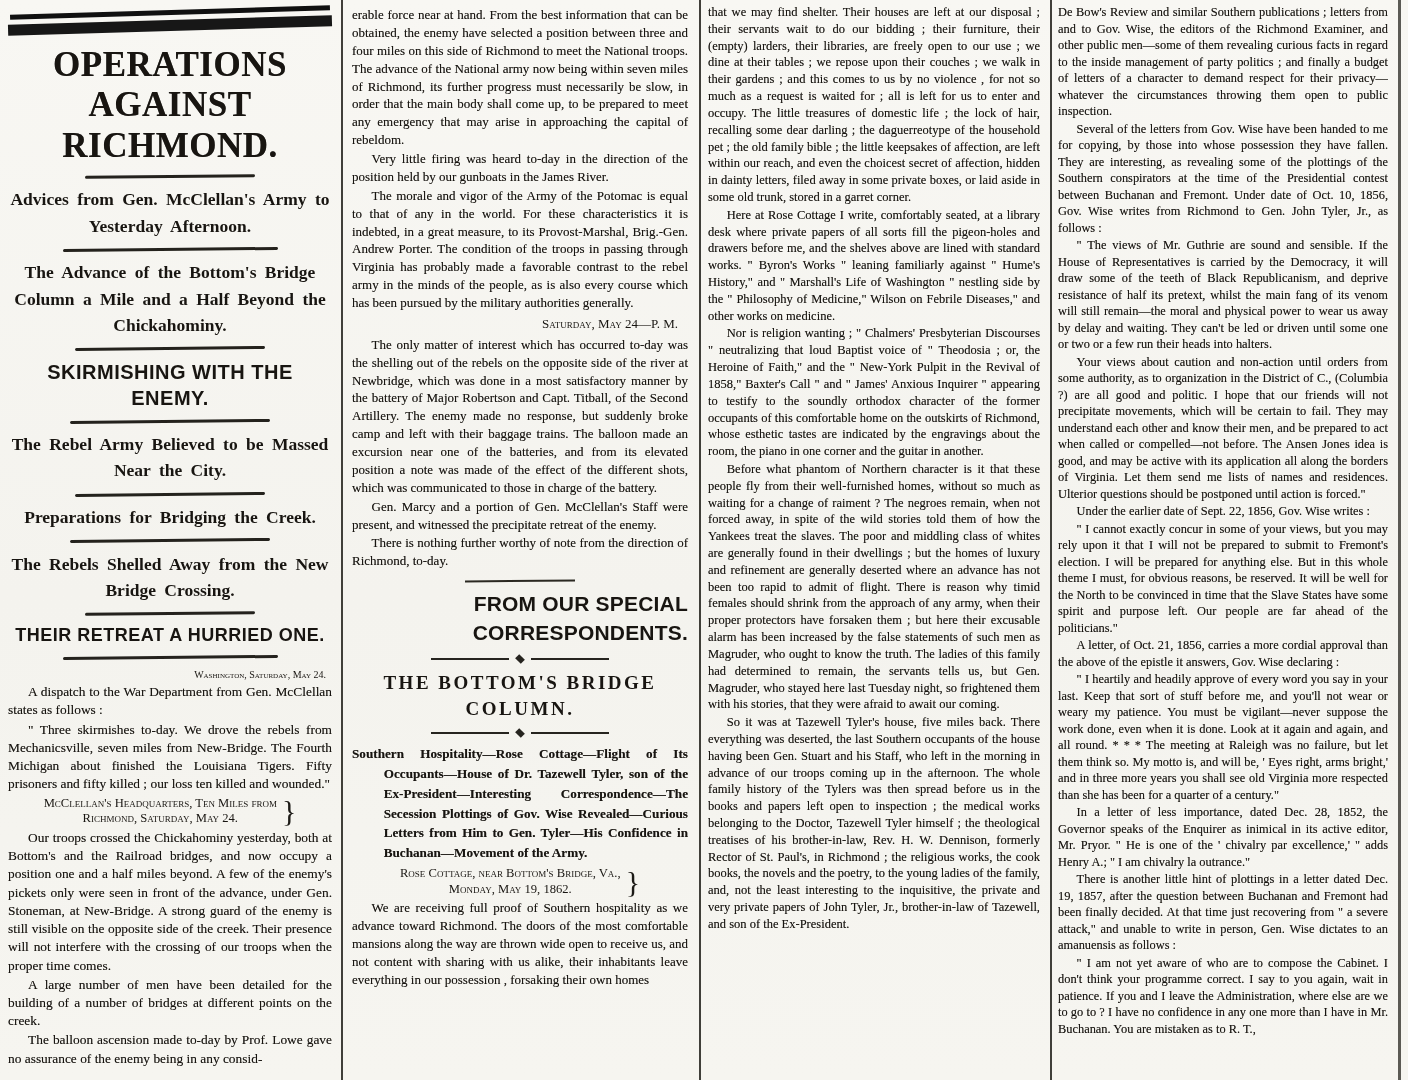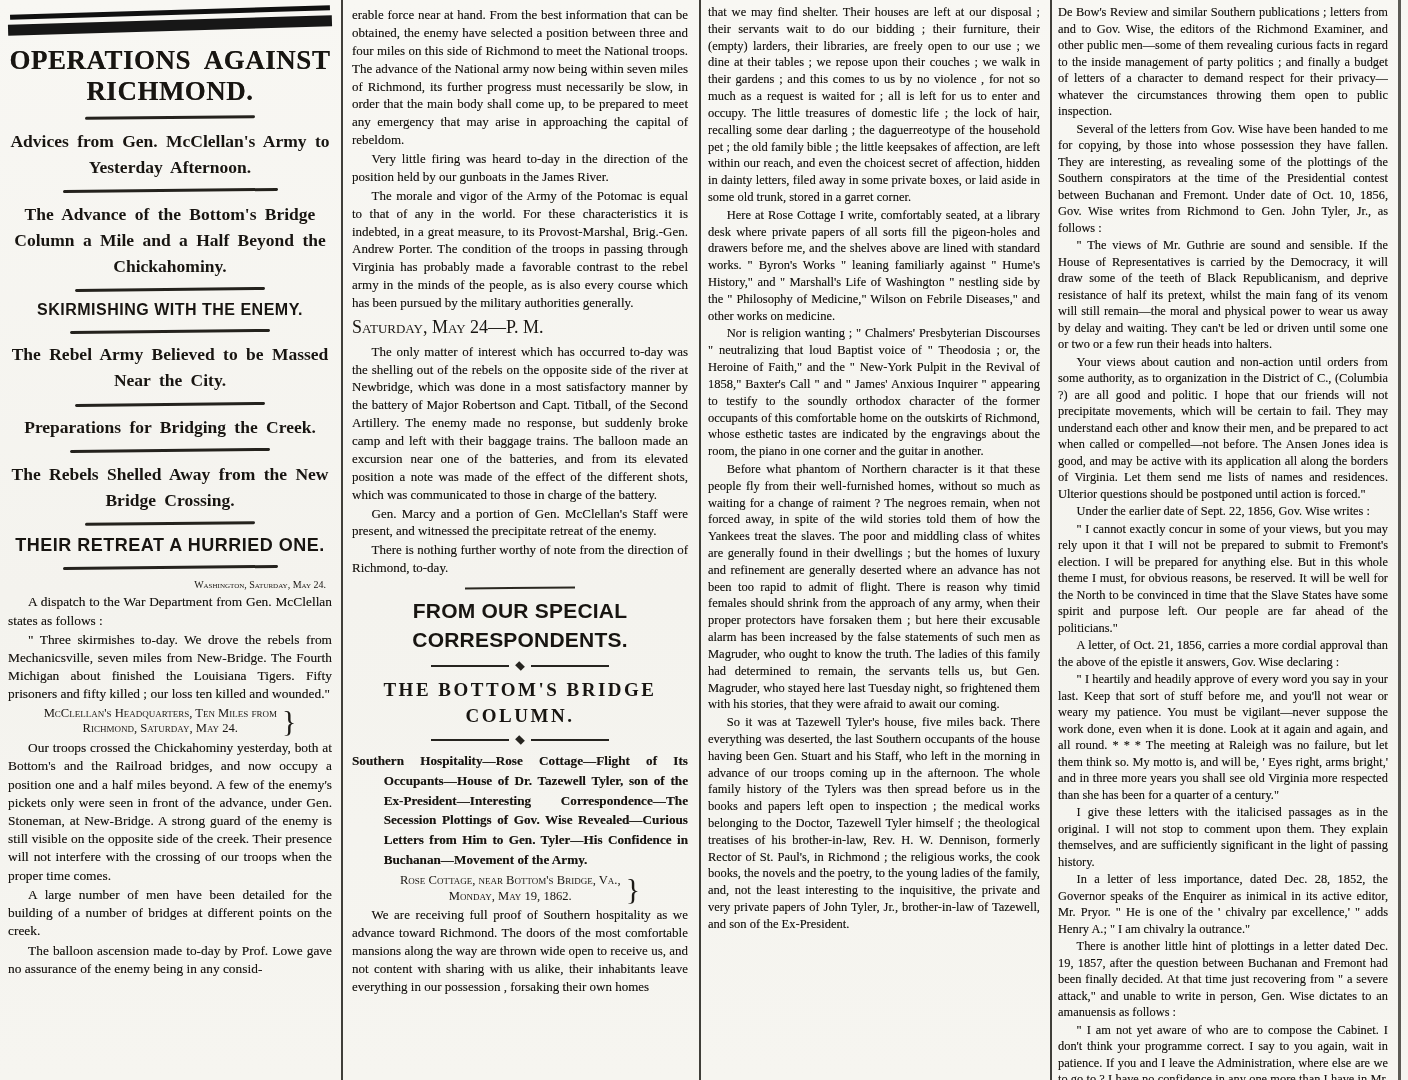--- a/index.html
+++ b/index.html
@@ -14,52 +14,52 @@
   .col{position:absolute;top:0;}
   .col1{left:8px;width:324px;}
   .col2{left:352px;width:336px;top:6px;}
   .col3{left:708px;width:332px;top:4px;}
   .col4{left:1058px;width:330px;top:4px;}
 
   
   .bar1{height:5px;background:#101010;transform:rotate(-1.7deg);margin:10px 2px 5px;}
   .bar2{height:11px;background:#171717;transform:rotate(-1.7deg);margin:0 0 14px;}
   h1.mainhead{
-    font-size:27px;font-weight:700;text-align:center;margin:6px 0 4px;
+    font-size:35px;font-weight:700;text-align:center;margin:6px 0 4px;
     letter-spacing:.5px;word-spacing:7px;line-height:1.15;
     text-shadow:0 0 .5px rgba(10,10,10,.6);
   }
   .deck{font-weight:700;text-align:center;margin:4px 2px;}
   .deck.serif{font-size:17.5px;line-height:1.5;word-spacing:4px;}
-  .deck.sans{font-family:"Liberation Sans","DejaVu Sans",sans-serif;font-size:16px;letter-spacing:.5px;line-height:1.3;}
+  .deck.sans{font-family:"Liberation Sans","DejaVu Sans",sans-serif;font-size:20px;letter-spacing:.5px;line-height:1.3;}
   .deck.sans.small{font-size:18px;}
   .hrule{height:2.5px;background:#24221d;margin:9px auto;border-radius:2px;transform:rotate(-.6deg);}
   .w1{width:190px}.w2{width:215px}.w3{width:200px}.w4{width:170px}
 
   
   .bodytext p{margin:0 0 1px;text-align:justify;text-indent:1.5em;
     text-shadow:0 0 .4px rgba(20,18,14,.45);}
   .col1 .bodytext{font-size:13.4px;line-height:1.36;}
   .col2{font-size:13.0px;line-height:1.375;}
   .col3{font-size:12.5px;line-height:1.345;}
   .col4{font-size:12.4px;line-height:1.33;}
   .col2 p,.col3 p,.col4 p{margin:0 0 1px;text-align:justify;text-indent:1.5em;
     text-shadow:0 0 .4px rgba(20,18,14,.45);}
 
   .dateline{text-align:right;font-variant:small-caps;font-size:10px;margin:2px 6px 2px 0;text-indent:0;}
   .dateline-c{display:flex;justify-content:center;align-items:center;gap:5px;margin:2px 0;}
   .dl-lines{text-align:center;font-variant:small-caps;font-size:12.6px;line-height:1.25;}
   .dl-lines span{display:block;}
   .brace{font-size:30px;line-height:1;font-weight:400;color:#1c1a16;}
-  .dateline-pm{text-align:left;font-variant:small-caps;font-size:18px;margin:3px 10px 3px 0;}
+  .dateline-pm{text-align:right;font-variant:small-caps;font-size:13px;margin:3px 10px 3px 0;}
 
   
   .ornament{height:2px;background:#2b2922;width:110px;margin:10px auto 8px;transform:rotate(-.5deg);}
   .sechead{font-family:"Liberation Sans","DejaVu Sans",sans-serif;font-weight:700;
-    font-size:21px;text-align:center;margin:2px 0;letter-spacing:.2px;}
+    font-size:21px;text-align:right;margin:2px 0;letter-spacing:.2px;}
   .subhead{font-weight:700;font-size:19px;text-align:center;letter-spacing:2.5px;margin:2px 0;}
   .fancy{display:flex;align-items:center;justify-content:center;margin:7px 0;}
   .fancy .line{height:1.8px;background:#26241f;width:78px;}
   .fancy .dia{width:8px;height:8px;background:#26241f;transform:rotate(45deg) scaleY(.72);margin:0 7px;}
   .summary{font-weight:700;font-size:13.2px;line-height:1.5;text-align:justify;
     padding-left:2.4em;text-indent:-2.4em !important;margin:4px 0 3px !important;}
 </style>
 </head>
 <body>
 
@@ -161,19 +161,18 @@
 
   <div class="col col4">
     <p style="text-indent:0;">De Bow's Review and similar Southern publications ; letters from and to Gov. Wise, the editors of the Richmond Examiner, and other public men—some of them revealing curious facts in regard to the inside management of party politics ; and finally a budget of letters of a character to demand respect for their privacy—whatever the circumstances throwing them open to public inspection.</p>
     <p>Several of the letters from Gov. Wise have been handed to me for copying, by those into whose possession they have fallen.  They are interesting, as revealing some of the plottings of the Southern conspirators at the time of the Presidential contest between Buchanan and Fremont.  Under date of Oct. 10, 1856, Gov. Wise writes from Richmond to Gen. John Tyler, Jr., as follows :</p>
     <p>" The views of Mr. Guthrie are sound and sensible. If the House of Representatives is carried by the Democracy, it will draw some of the teeth of Black Republicanism, and deprive resistance of half its pretext, whilst the main fang of its venom will still remain—the moral and physical power to wear us away by delay and waiting.  They can't be led or driven until some one or two or a few run their heads into halters.</p>
     <p>Your views about caution and non-action until orders from some authority, as to organization in the District of C., (Columbia ?) are all good and politic. I hope that our friends will not precipitate movements, which will be certain to fail.  They may understand each other and know their men, and be prepared to act when called or compelled—not before. The Ansen Jones idea is good, and may be active with its application all along the borders of Virginia. Let them send me lists of names and residences.  Ulterior questions should be postponed until action is forced."</p>
     <p>Under the earlier date of Sept. 22, 1856, Gov. Wise writes :</p>
     <p>" I cannot exactly concur in some of your views, but you may rely upon it that I will not be prepared to submit to Fremont's election.  I will be prepared for anything else.  But in this whole theme I must, for obvious reasons, be reserved.  It will be well for the North to be convinced in time that the Slave States have some spirit and purpose left.  Our people are far ahead of the politicians."</p>
     <p>A letter, of Oct. 21, 1856, carries a more cordial approval than the above of the epistle it answers, Gov. Wise declaring :</p>
     <p>" I heartily and headily approve of every word you say in your last.  Keep that sort of stuff before me, and you'll not wear or weary my patience.  You must be vigilant—never suppose the work done, even when it is done.  Look at it again and again, and all round. * * * The meeting at Raleigh was no failure, but let them think so.  My motto is, and will be, ' Eyes right, arms bright,' and in three more years you shall see old Virginia more respected than she has been for a quarter of a century."</p>
-    <p>I give these letters with the italicised passages as in the original.  I will not stop to comment upon them.  They explain themselves, and are sufficiently significant in the light of passing history.</p>
     <p>In a letter of less importance, dated Dec. 28, 1852, the Governor speaks of the Enquirer as inimical in its active editor, Mr. Pryor.  " He is one of the ' chivalry par excellence,' " adds Henry A.; " I am chivalry la outrance."</p>
     <p>There is another little hint of plottings in a letter dated Dec. 19, 1857, after the question between Buchanan and Fremont had been finally decided.  At that time just recovering from " a severe attack," and unable to write in person, Gen. Wise dictates to an amanuensis as follows :</p>
     <p>" I am not yet aware of who are to compose the Cabinet.  I don't think your programme correct.  I say to you again, wait in patience.  If you and I leave the Administration, where else are we to go to ? I have no confidence in any one more than I have in Mr. Buchanan.  You are mistaken as to R. T.,</p>
   </div>
 
 </div>
 
 </body></html>

